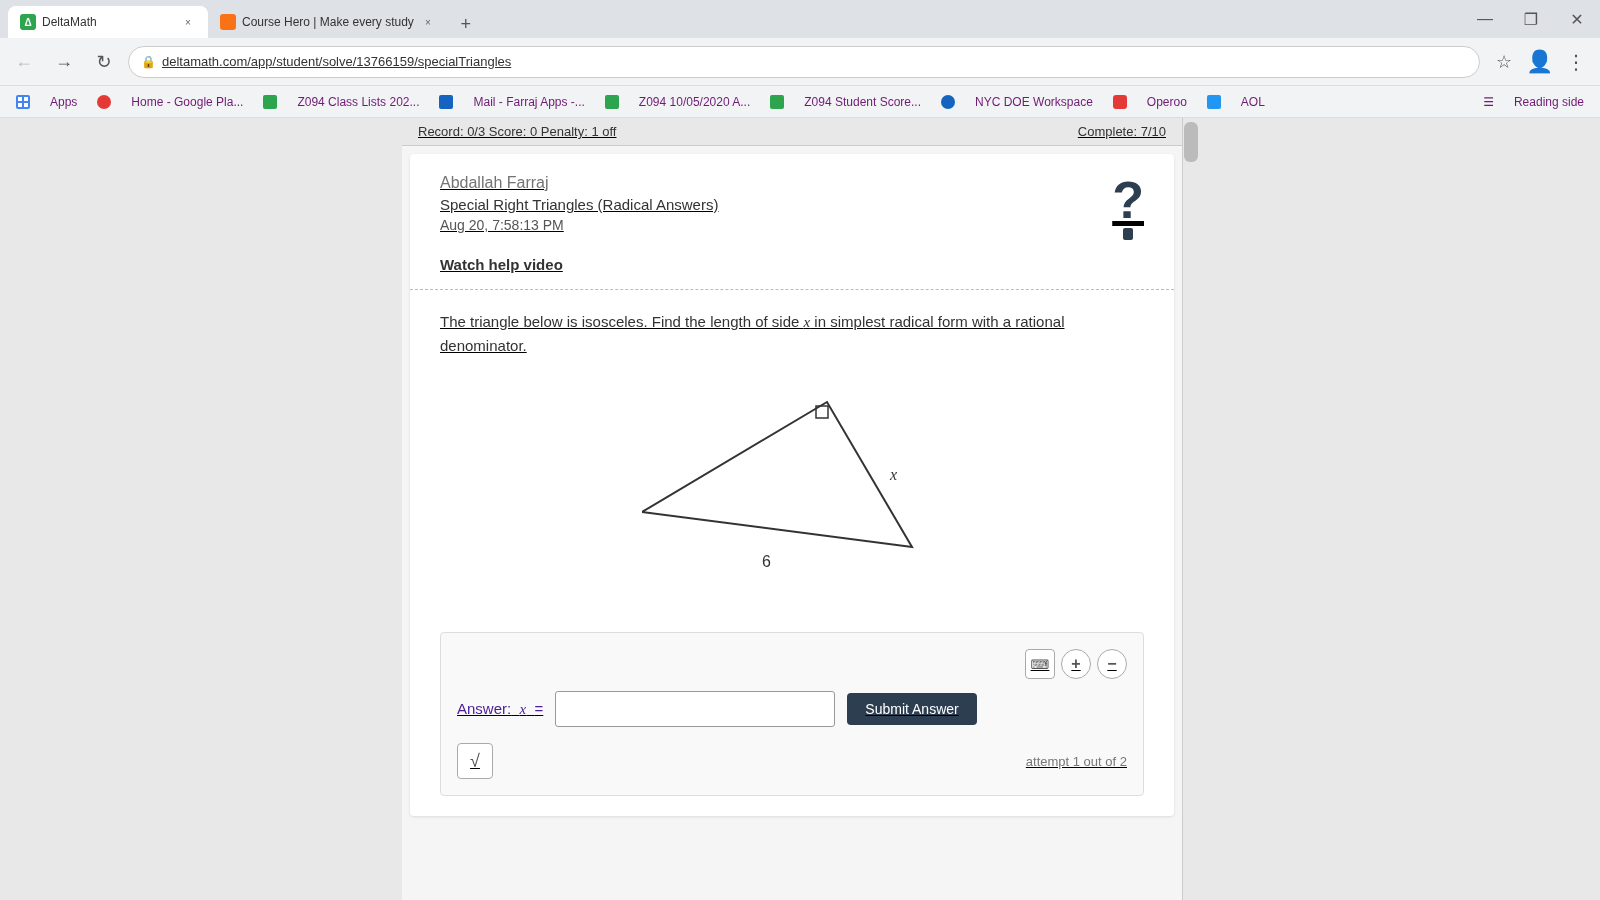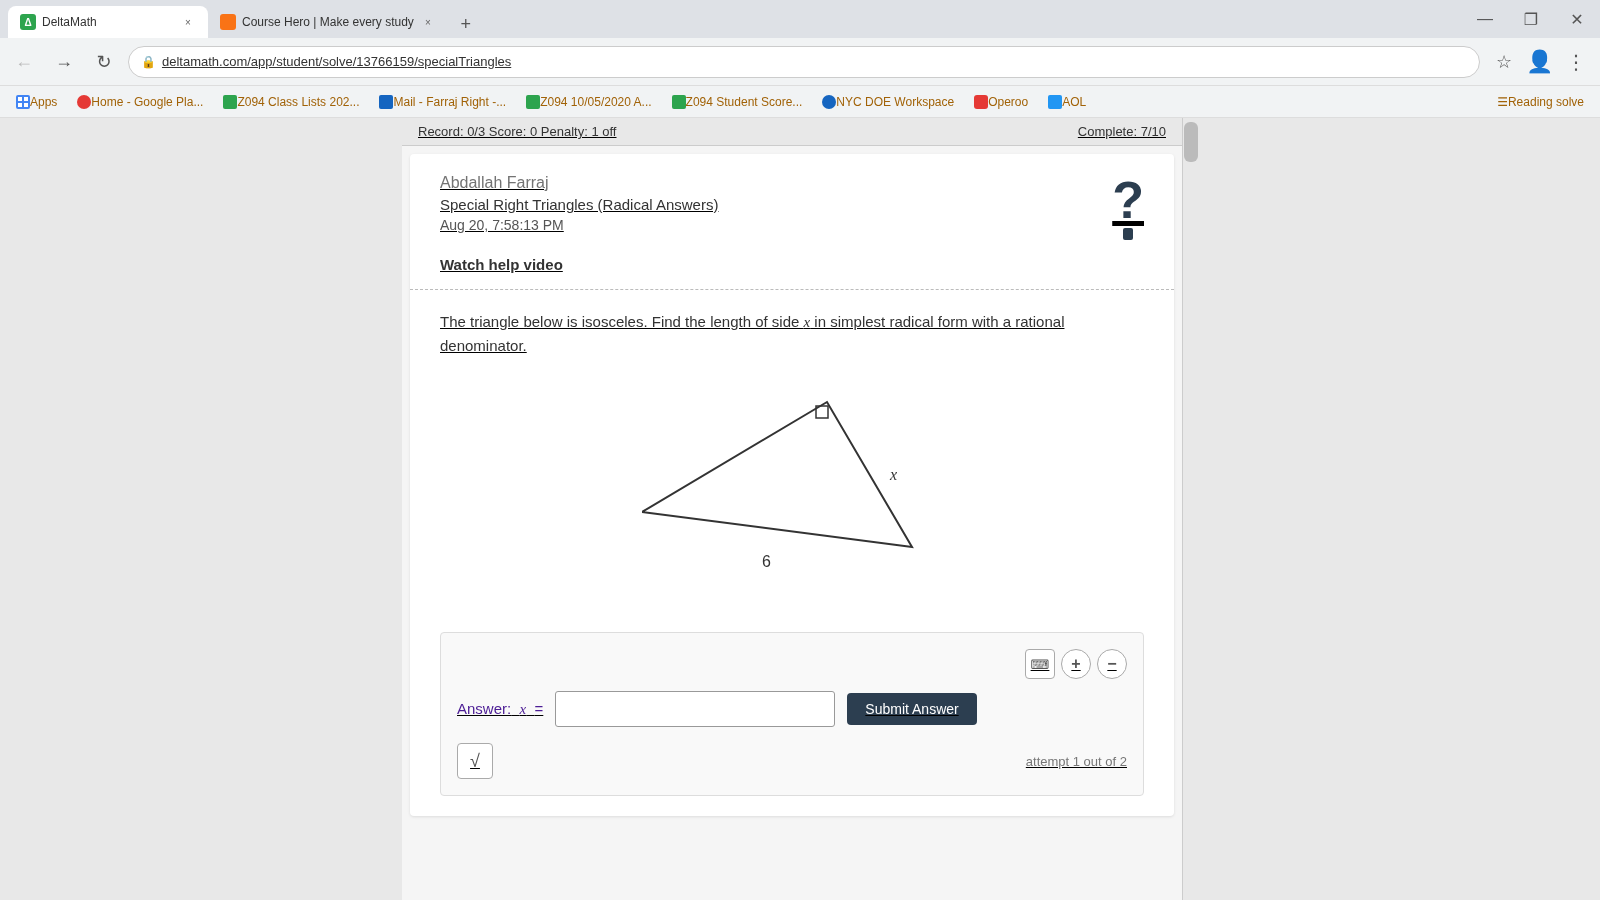--- a/index.html
+++ b/index.html
@@ -136,26 +136,26 @@
       display: flex;
       align-items: center;
       padding: 0 8px;
       gap: 4px;
       border-bottom: 1px solid #ddd;
       font-size: 12px;
     }
     .bookmark-item {
       display: flex;
       align-items: center;
-      gap: 0;
+      gap: 20px;
       padding: 4px 8px;
       border-radius: 4px;
       cursor: pointer;
       white-space: nowrap;
-      color: #a16207;
+      color: #701a75;
     }
     .bk-icon {
       width: 14px;
       height: 14px;
       border-radius: 2px;
       flex-shrink: 0;
     }
 
     
     .page-content {
@@ -404,21 +404,21 @@
   <div class="bookmark-item">
     <div class="bk-icon" style="background:#e53935; border-radius:50%;"></div>
     <span>Home - Google Pla...</span>
   </div>
   <div class="bookmark-item">
     <div class="bk-icon" style="background:#2da44e;"></div>
     <span>Z094 Class Lists 202...</span>
   </div>
   <div class="bookmark-item">
     <div class="bk-icon" style="background:#1565c0;"></div>
-    <span>Mail - Farraj Right -...</span>
+    <span>Mail - Farraj Apps -...</span>
   </div>
   <div class="bookmark-item">
     <div class="bk-icon" style="background:#2da44e;"></div>
     <span>Z094 10/05/2020 A...</span>
   </div>
   <div class="bookmark-item">
     <div class="bk-icon" style="background:#2da44e;"></div>
     <span>Z094 Student Score...</span>
   </div>
   <div class="bookmark-item">
@@ -429,21 +429,21 @@
     <div class="bk-icon" style="background:#e53935; border-radius:3px;"></div>
     <span>Operoo</span>
   </div>
   <div class="bookmark-item">
     <div class="bk-icon" style="background:#2196f3;"></div>
     <span>AOL</span>
   </div>
   <div style="flex:1;"></div>
   <div class="bookmark-item">
     <span>☰</span>
-    <span>Reading solve</span>
+    <span>Reading side</span>
   </div>
 </div>
 
 <div class="page-content">
   <div class="main-panel">
 
     <div class="record-bar">
       <span>Record: 0/3   Score: 0   Penalty: 1 off</span>
       <span>Complete: 7/10</span>
     </div>

